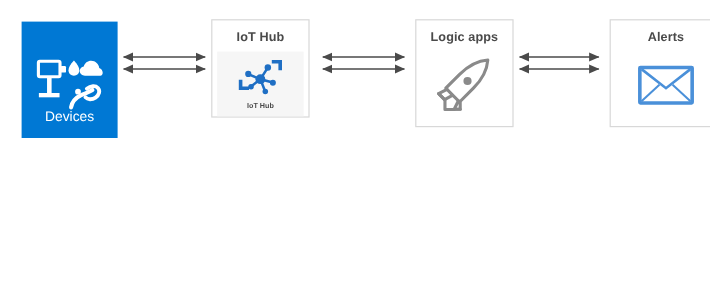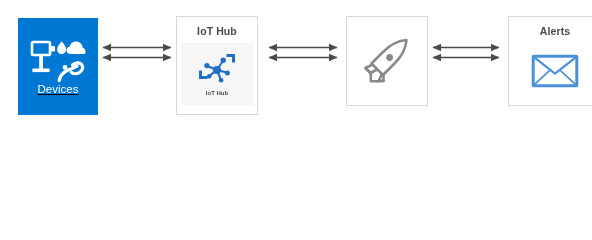--- a/index.html
+++ b/index.html
@@ -47,41 +47,40 @@
     width: 100%;
   }
 
   
   #devices-node {
     left: 18px;
     top: 18px;
     width: 80px;
     height: 97px;
     background: #0078d4;
-    justify-content: center;
-    text-decoration: underline;
+    justify-content: flex-end;
   }
   #devices-art {
     margin-top: 10px;
     flex: 0 0 auto;
   }
   .devices-label {
     font-size: 11.5px;
     color: #ffffff;
     line-height: 1;
     margin-bottom: 11px;
     white-space: nowrap;
   }
 
   
   #iothub-node {
     left: 176px;
     top: 16px;
     width: 82px;
-    height: 99px;
+    height: 82px;
   }
   .inner-panel {
     width: 72px;
     height: 62px;
     background: #f6f6f6;
     margin-top: 6px;
     display: flex;
     flex-direction: column;
     align-items: center;
     justify-content: center;
@@ -172,20 +171,21 @@
         <circle cx="30.4" cy="21.0" r="2.5" fill="#1f6fc4"></circle>
         <circle cx="24.1" cy="28.2" r="2.3" fill="#1f6fc4"></circle>
         <circle cx="9.9" cy="13.6" r="2.6" fill="#1f6fc4"></circle>
         <circle cx="12.2" cy="24.2" r="2.3" fill="#1f6fc4"></circle>
       </svg>
       <div class="inner-caption">IoT Hub</div>
     </div>
   </div>
 
   <div class="node plain" id="logicapps-node">
+    <div class="node-title">Logic apps</div>
     <div class="node-art">
       <svg width="56" height="52" viewBox="0 0 56 52">
         <g fill="none" stroke="#8a8a8a" stroke-width="2.6" stroke-linejoin="round" stroke-linecap="round">
 
           <path d="M18.0 34.0 L12.5 28.5 L24.0 17.0
                    C31.5 9.5 40.5 5.5 47.5 5.0
                    C47.0 12.0 43.0 21.0 35.5 28.5
                    L24.0 40.0 L18.0 34.0 Z"></path>
 
           <path d="M13.5 29.5 L6.5 33.0 L11.5 38.0"></path>

